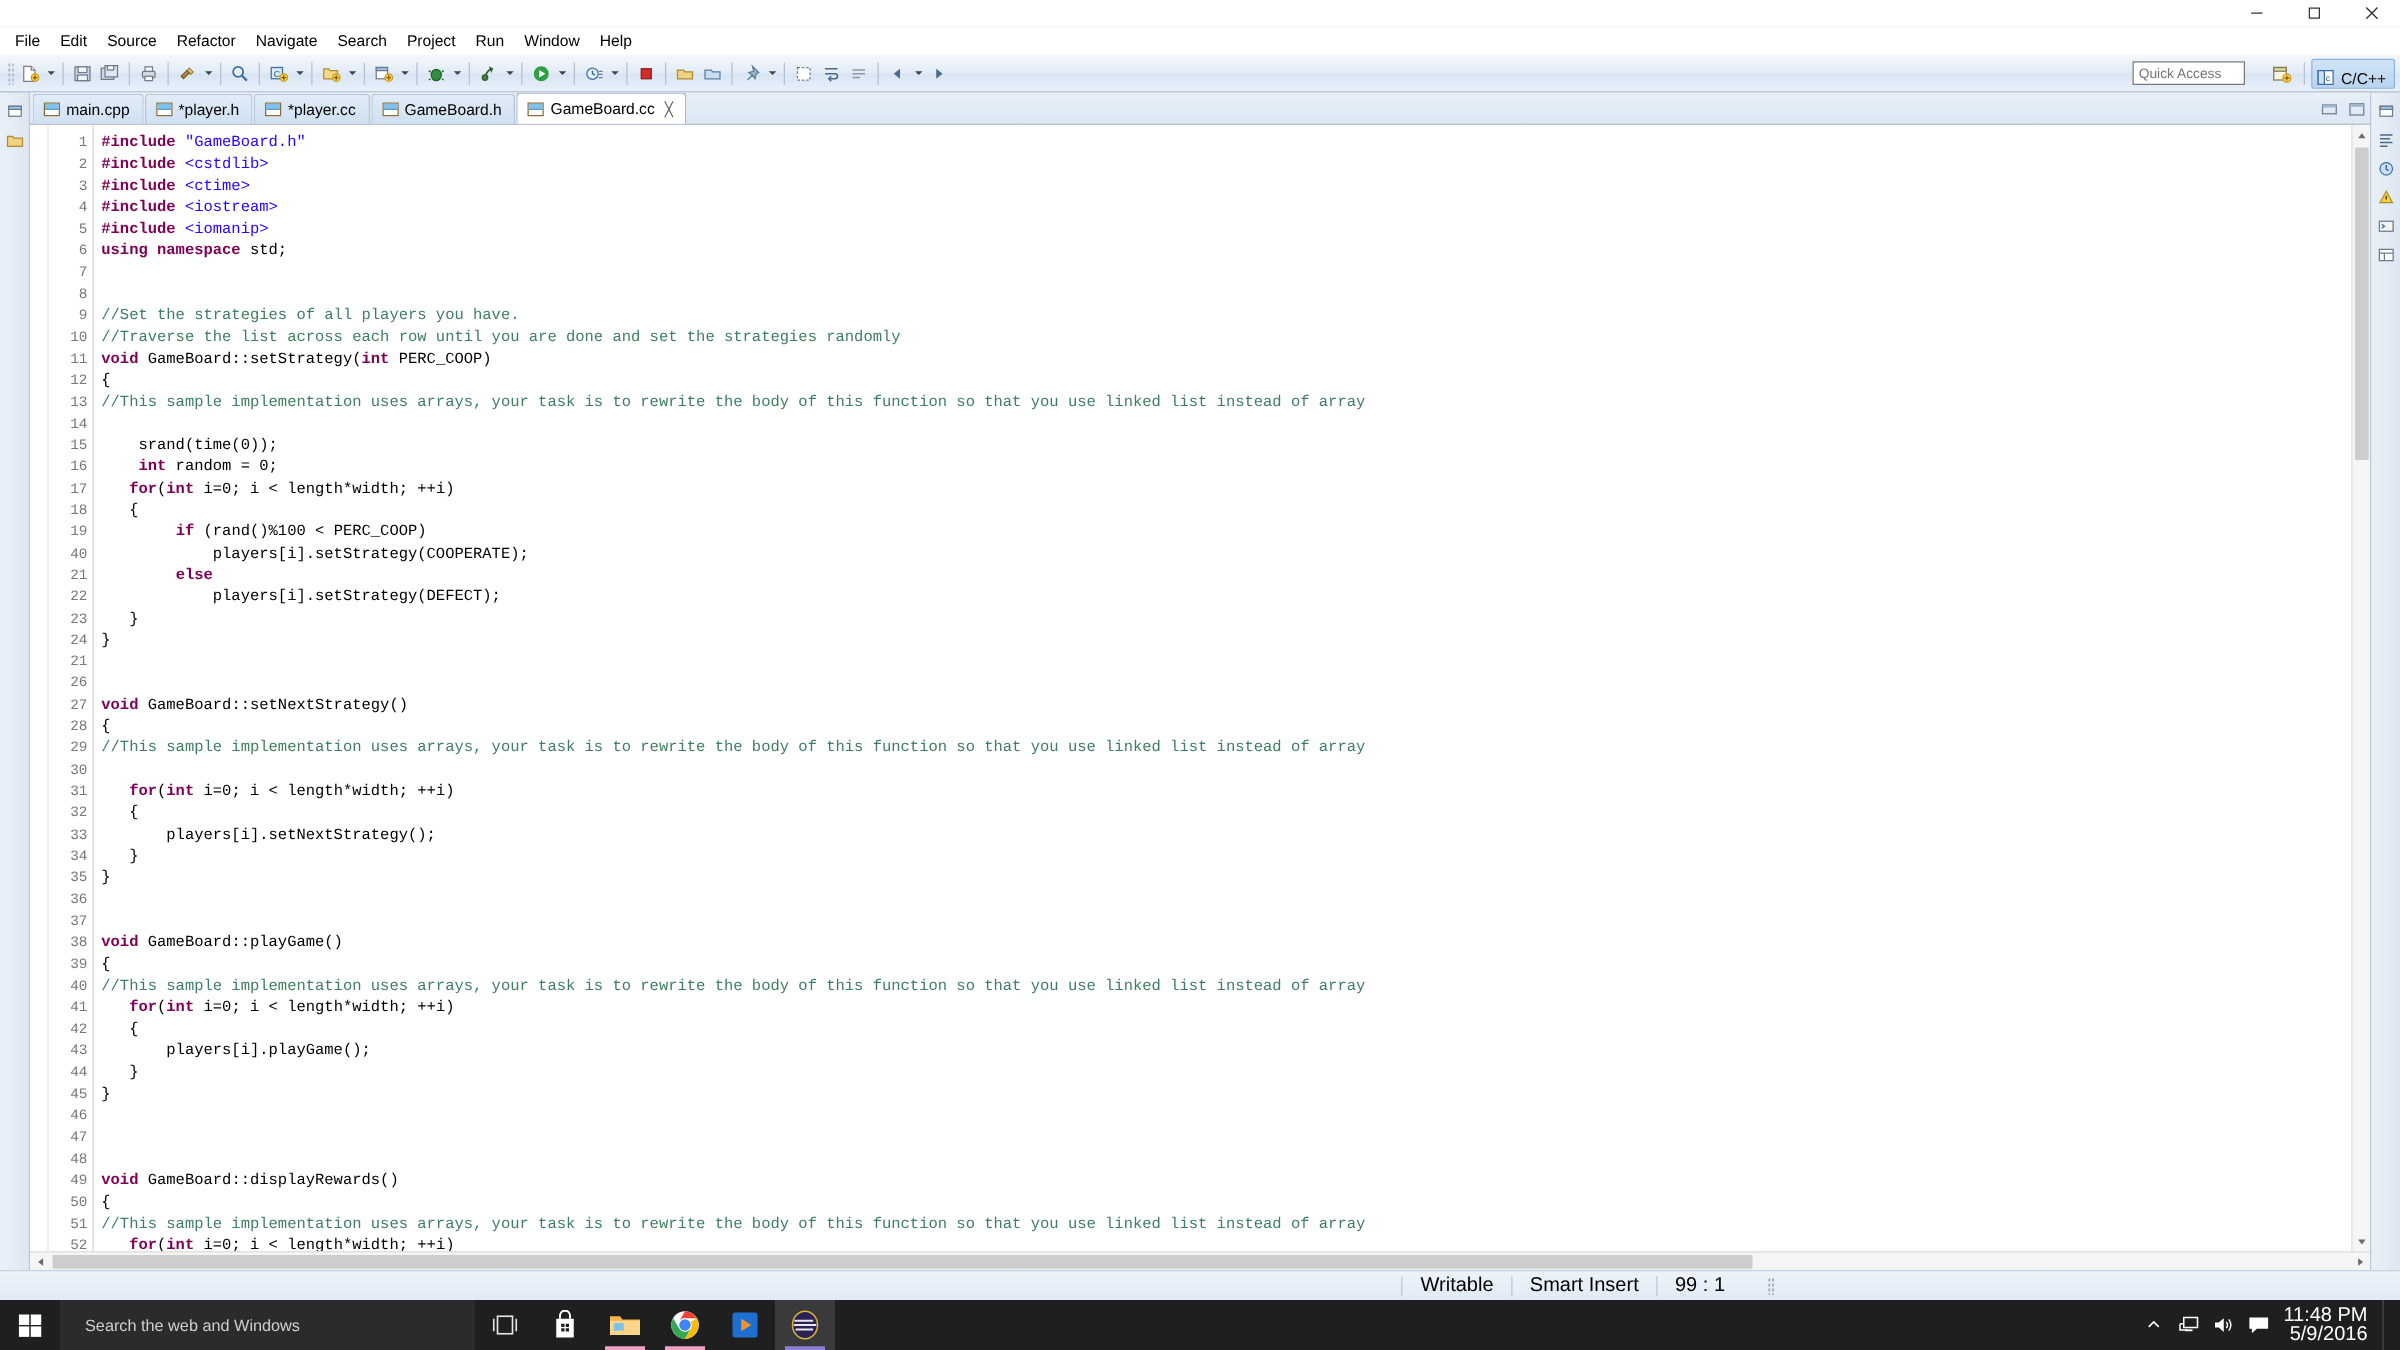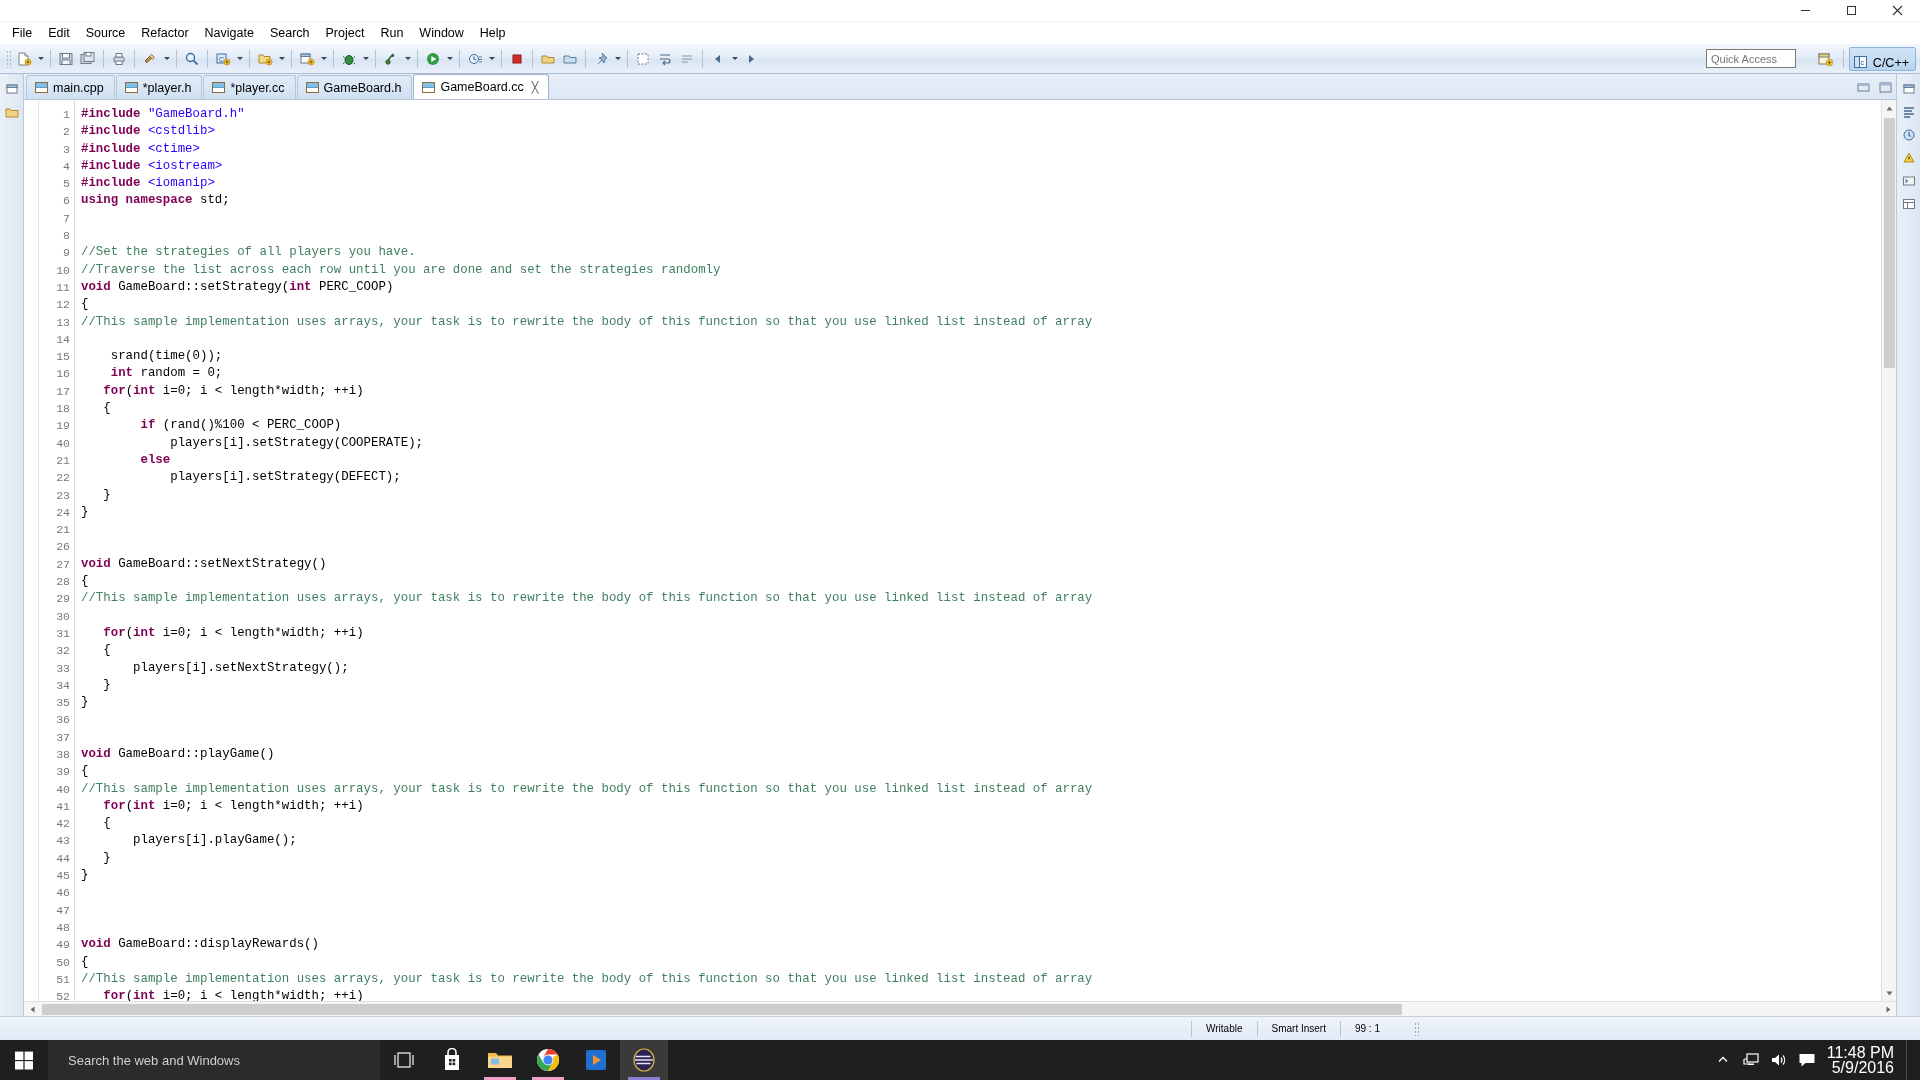--- a/index.html
+++ b/index.html
@@ -288,21 +288,21 @@
   }
 
   
   .statusbar {
     height: 24px;
     flex: 0 0 24px;
     background: linear-gradient(to bottom,#eef3fa,#e2eaf5);
     border-top: 1px solid #c6d2e1;
     display: flex;
     align-items: center;
-    font-size: 10px;
+    font-size: 16px;
     color: #000;
     padding-left: 6px;
   }
   .st-spacer { flex: 1 1 auto; }
   .st-cell {
     padding: 0 14px;
     border-left: 1px solid #b9c6d6;
     height: 16px;
     display: flex; align-items: center;
     white-space: nowrap;

